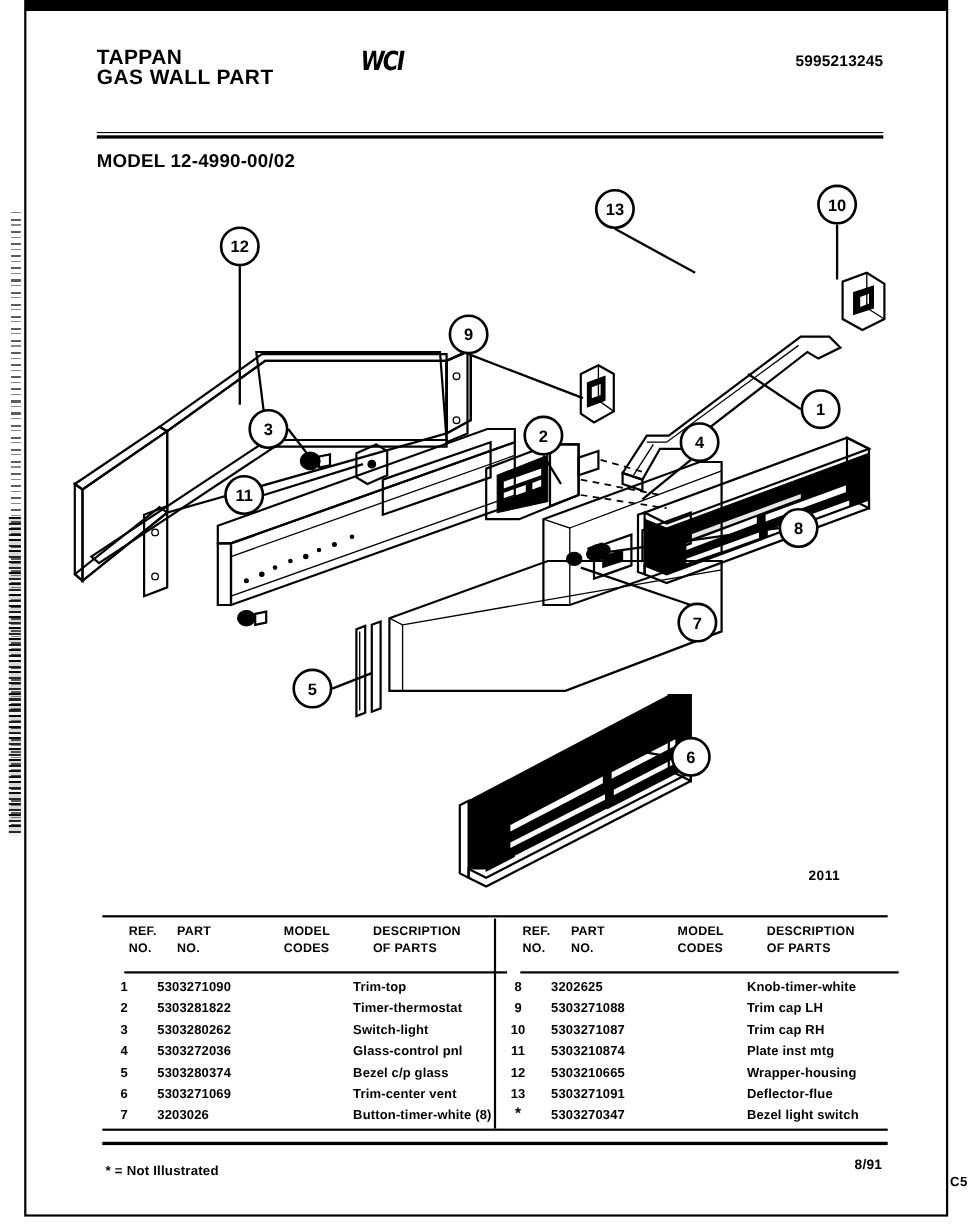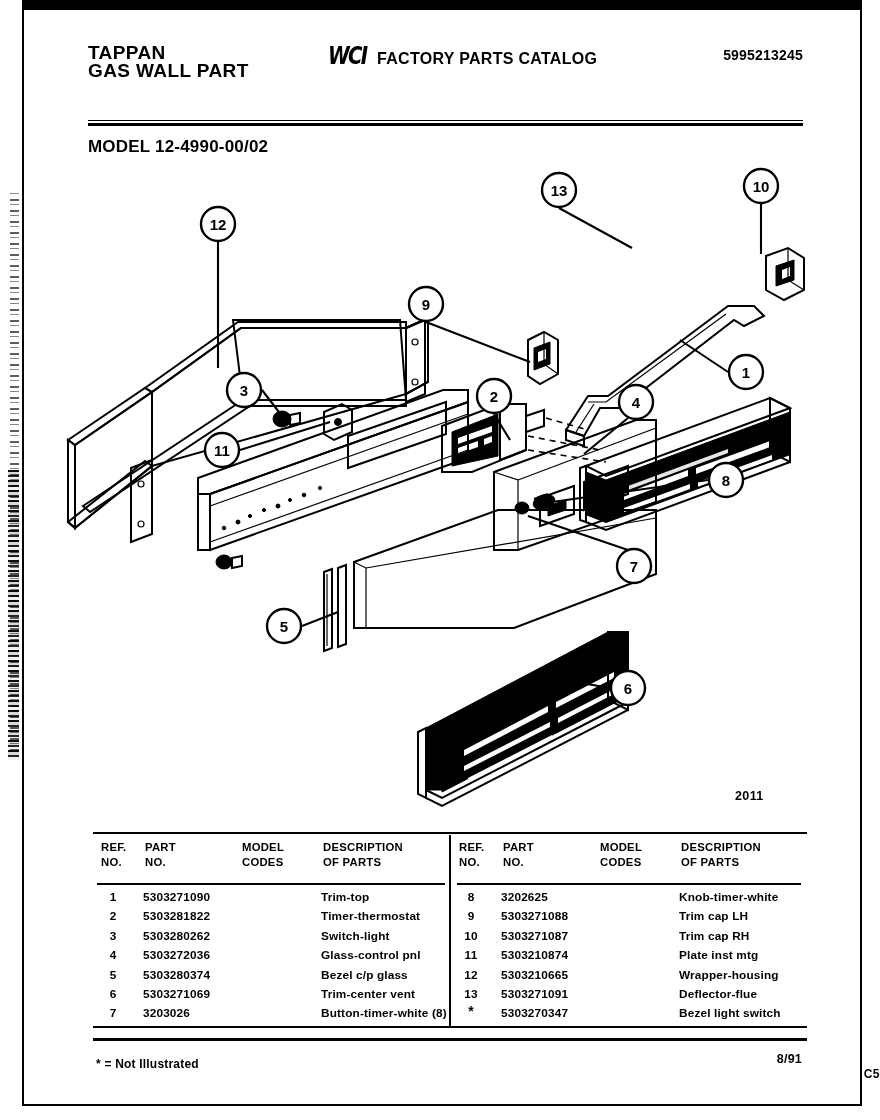--- a/index.html
+++ b/index.html
@@ -158,20 +158,21 @@
     position: absolute;
     top: 8px;
     width: 352px; height: 180px;
   }
   #half-left  { left: 4px; }
   #half-right { left: 362px; }
 
   .thead {
     position: relative;
     height: 42px;
+    margin-left: 16px;
   }
   .thead .col {
     position: absolute;
     font-size: 11.3px;
     font-weight: bold;
     line-height: 15px;
     letter-spacing: 0.25px;
     white-space: pre-line;
   }
   .c-ref   { left: 4px;   }
@@ -255,21 +256,20 @@
 <div id="page-frame"></div>
 <div id="scan-edge"></div>
 <div id="scan-edge2"></div>
 
 <div id="header">
   <div class="brand-line1">TAPPAN</div>
   <div class="brand-line2">GAS WALL PART</div>
 
   <div id="wci-logo-group">
     <span id="wci-mark">WCI</span>
-    <span id="wci-title">FACTORY PARTS CATALOG</span>
   </div>
 
   <div id="catalog-number">5995213245</div>
 </div>
 
 <div id="header-rule">
   <div class="thin"></div>
     <div class="gap"></div>
     <div class="thick"></div>
 </div>

